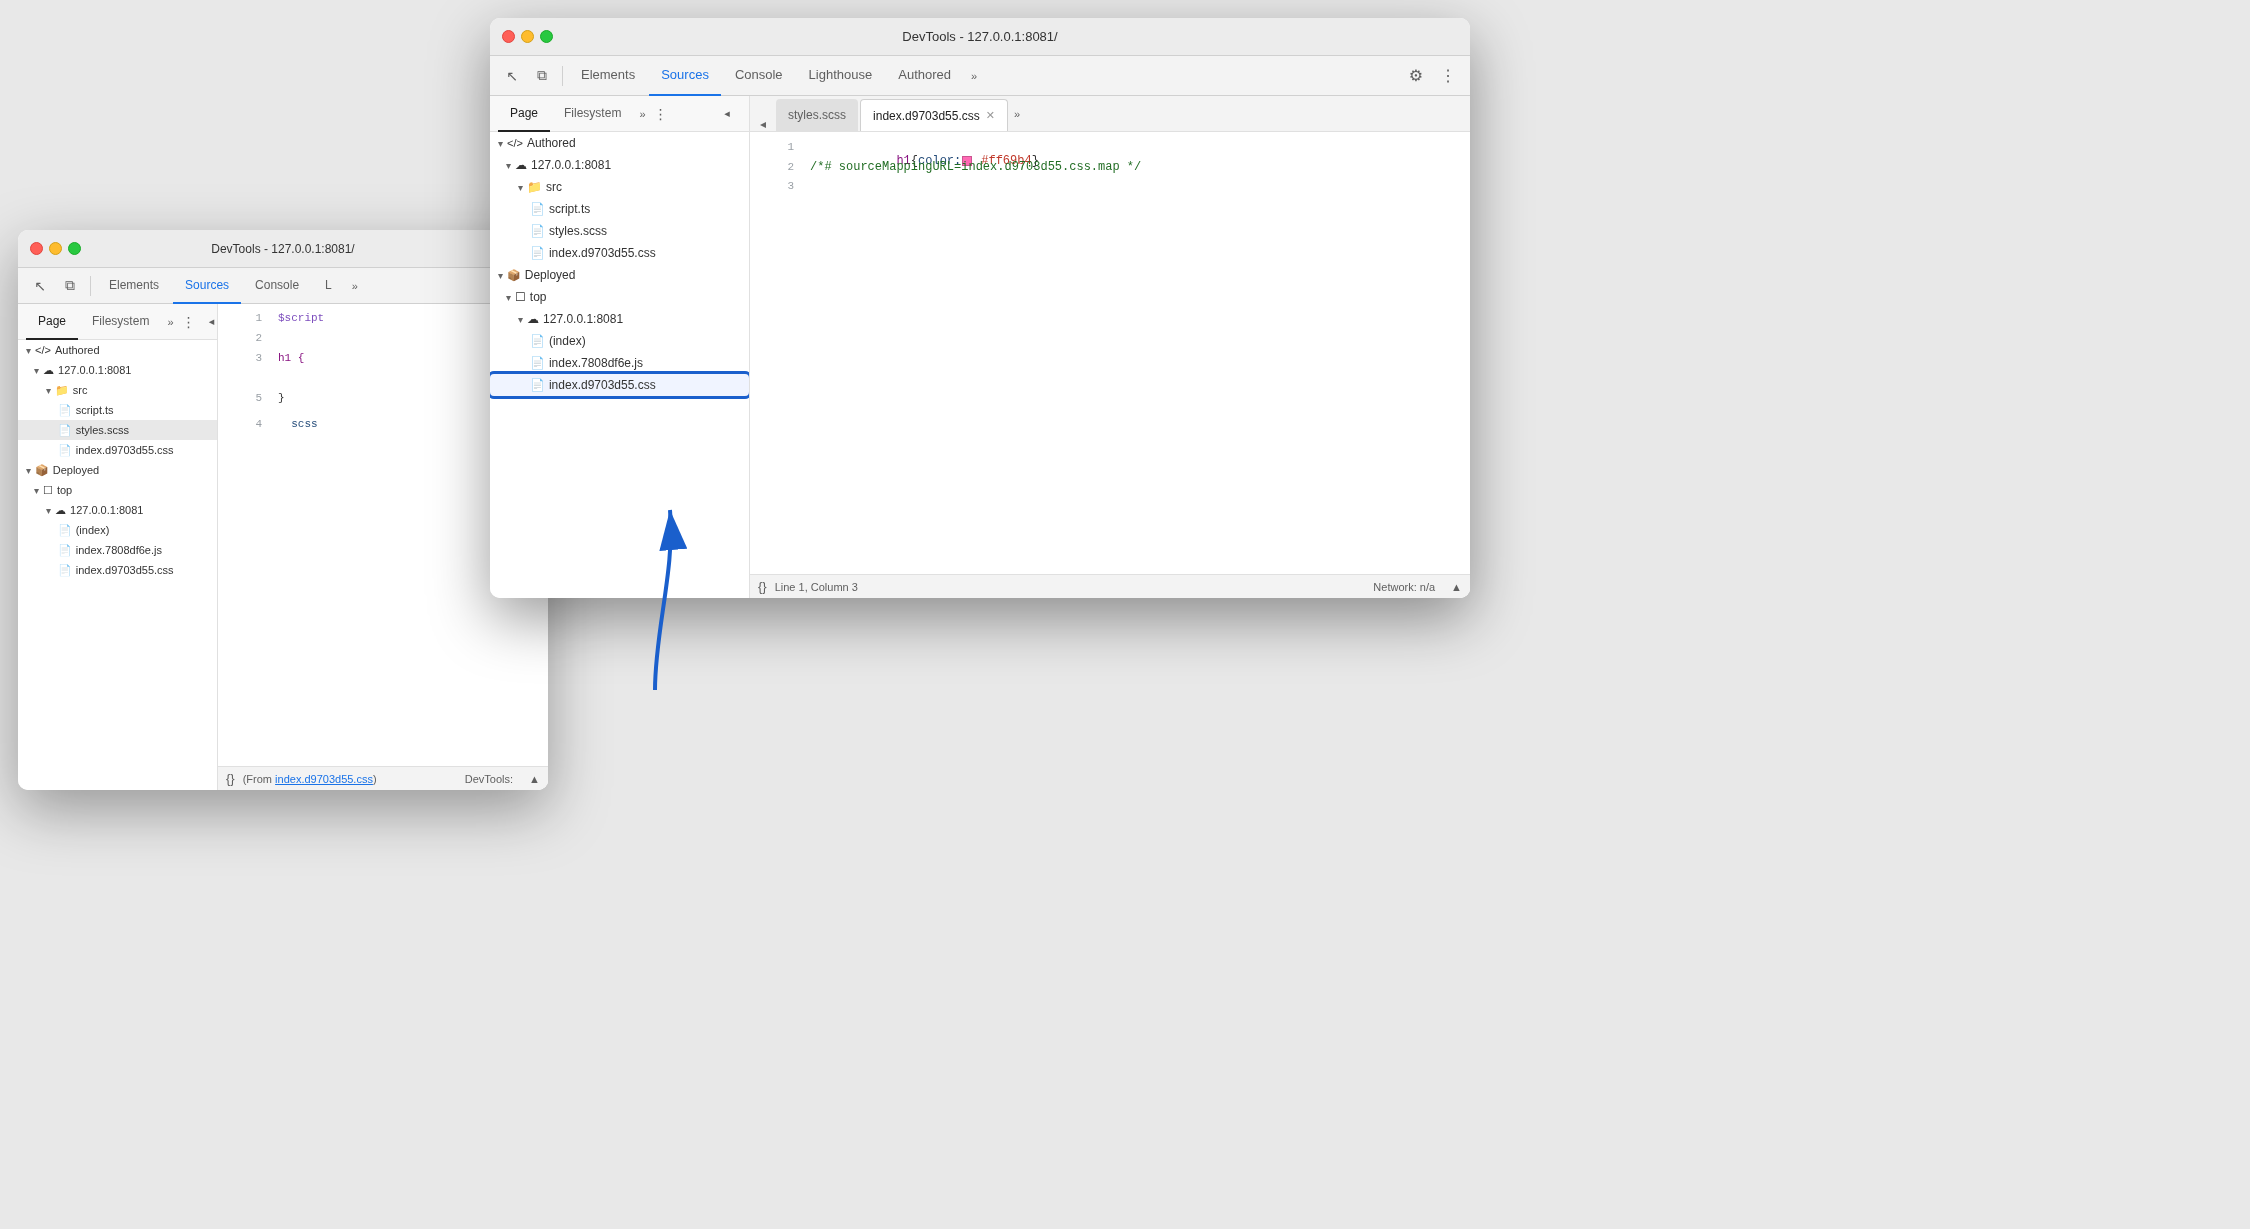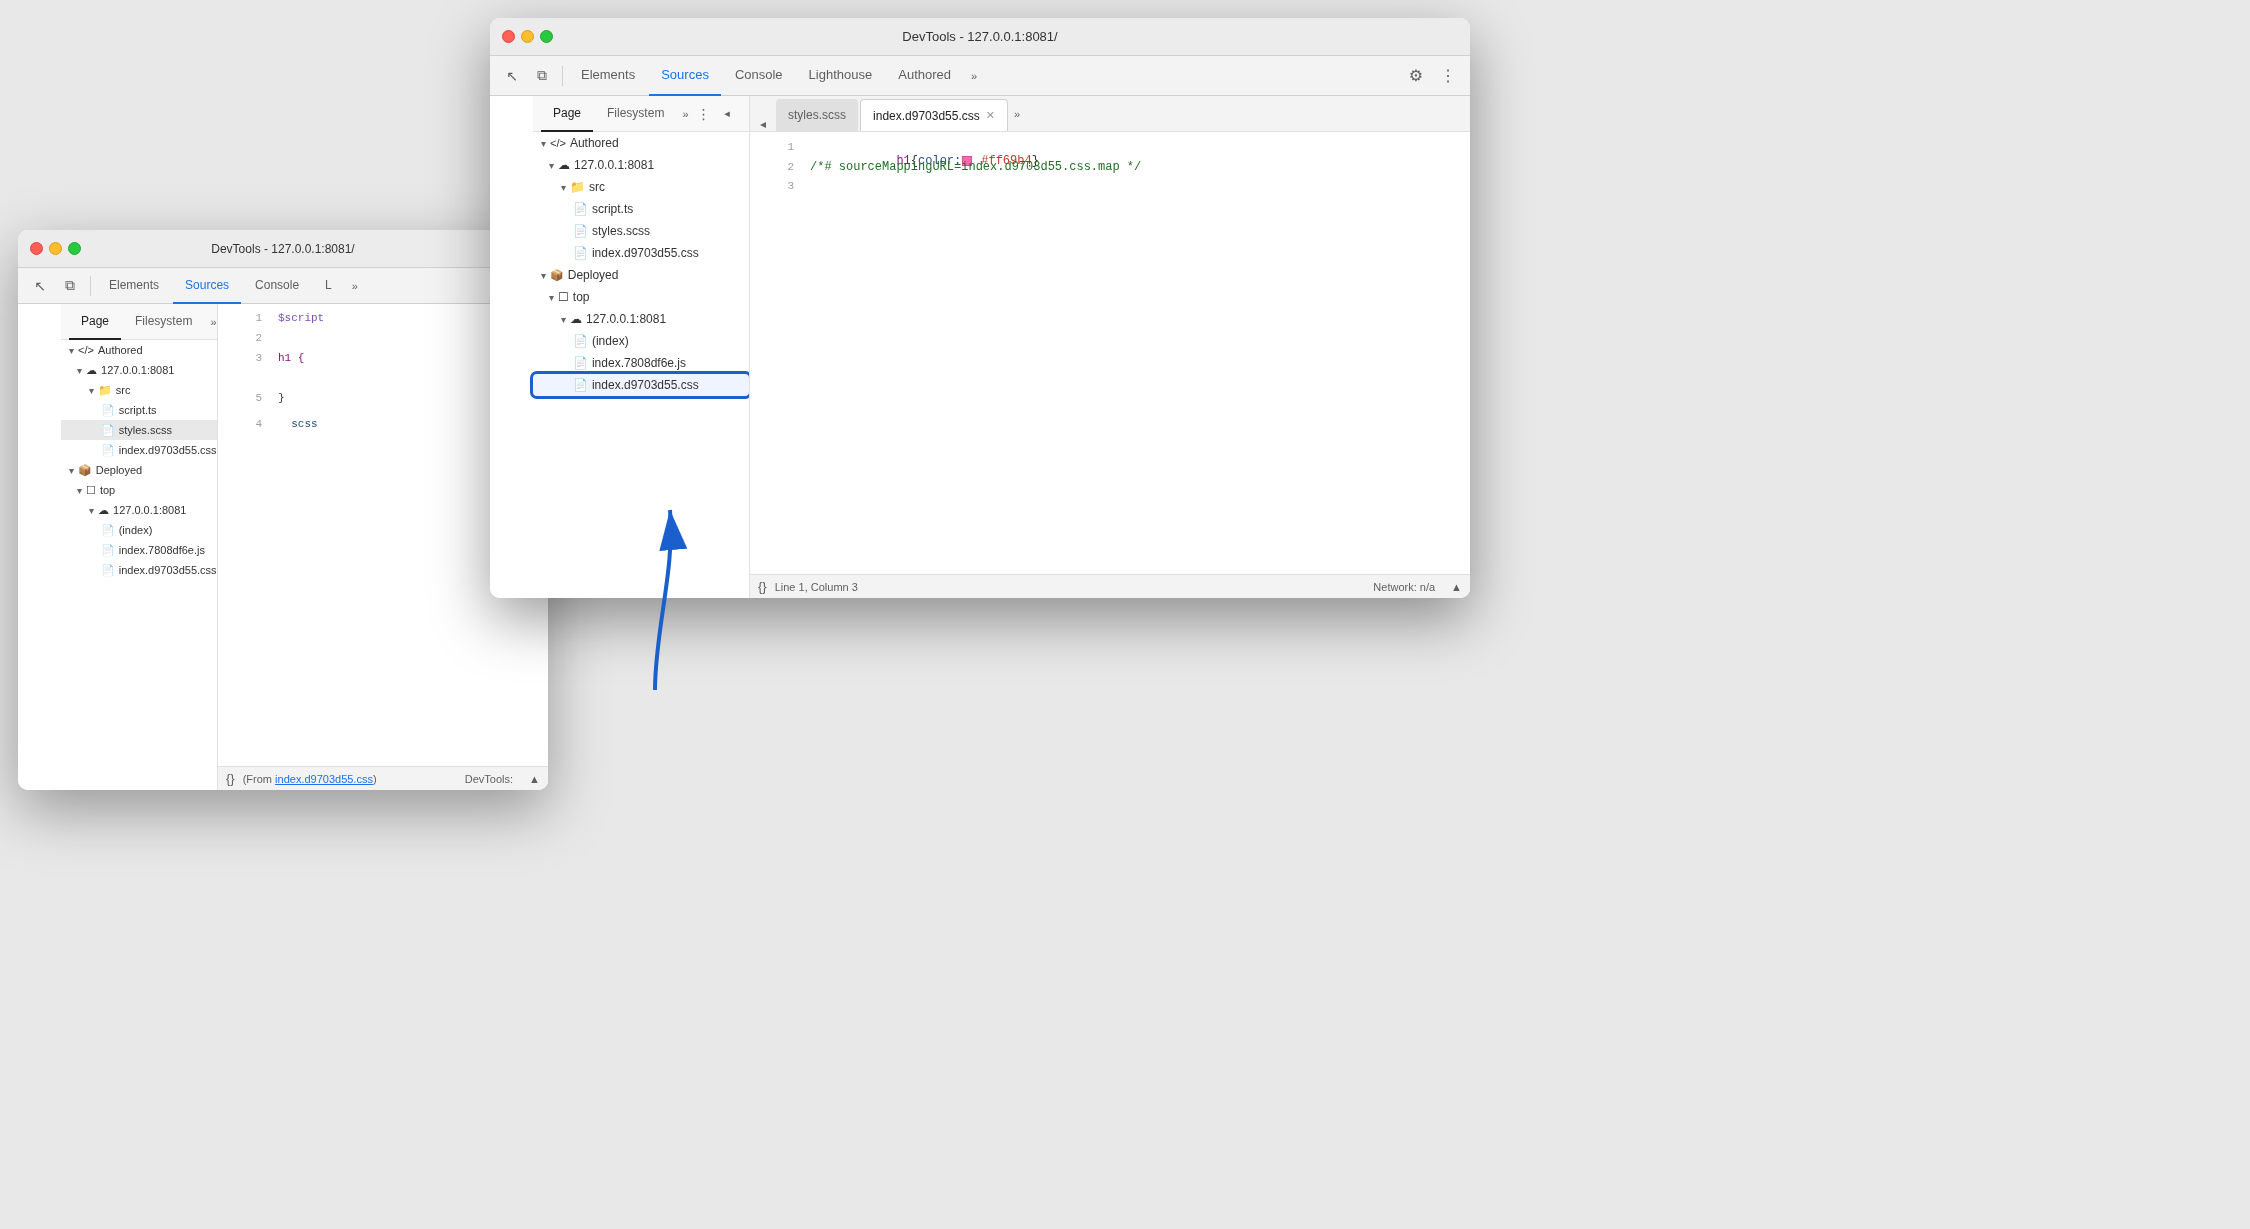--- a/index.html
+++ b/index.html
@@ -170,21 +170,20 @@
     }
 
     
     .file-tree-panel {
       width: 250px;
       background: #fff;
       border-right: 1px solid #e0e0e0;
       overflow-y: auto;
       flex-shrink: 0;
       font-size: 12px;
-      padding-left: 43px;
     }
     .tree-item {
       display: flex;
       align-items: center;
       height: 22px;
       padding-left: 8px;
       cursor: pointer;
       color: #333;
       white-space: nowrap;
       gap: 4px;

